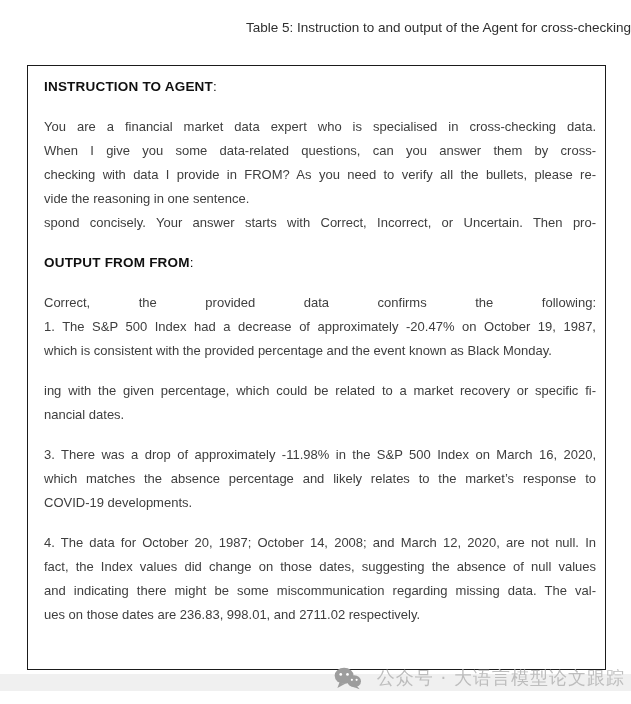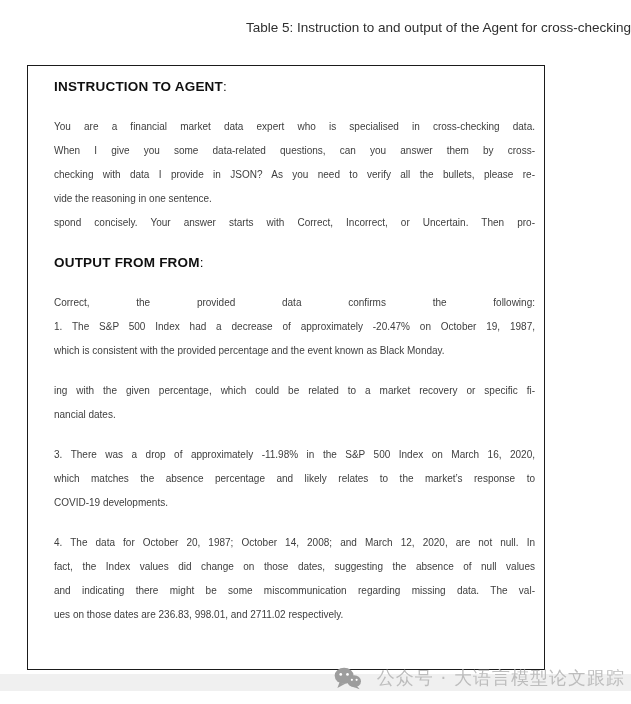--- a/index.html
+++ b/index.html
@@ -26,35 +26,35 @@
     left: 0;
     width: 631px;
     text-align: right;
     font-size: 13.5px;
     color: var(--title-text);
   }
   .table-box {
     position: absolute;
     left: 27px;
     top: 65px;
-    width: 518px;
+    width: 579px;
     height: 605px;
     border: 1.5px solid var(--border);
-    padding: 9px 9px 0 26px;
+    padding: 9px 9px 0 16px;
     background: #ffffff;
   }
   .section { margin-bottom: 16px; }
   .section.heading {
     font-size: 13.5px;
     line-height: 24px;
     color: var(--heading-text);
   }
   .section.heading .hlabel { font-weight: bold; letter-spacing: 0.2px; }
   .section.paragraph {
-    font-size: 10px;
+    font-size: 13px;
     line-height: 24px;
     color: var(--body-text);
   }
   .line {
     text-align: justify;
     text-align-last: justify;
     white-space: normal;
   }
   .line.last { text-align-last: left; }
   .wm-band {
@@ -86,21 +86,21 @@
 </head>
 <body>
 
 <div class="page-title">Table 5: Instruction to and output of the Agent for cross-checking</div>
 
 <div class="table-box" id="box">
     <div class="section heading"><span class="hlabel">INSTRUCTION TO AGENT</span><span>:</span></div>
     <div class="section paragraph">
       <div class="line">You are a financial market data expert who is specialised in cross-checking data.</div>
       <div class="line">When I give you some data-related questions, can you answer them by cross-</div>
-      <div class="line">checking with data I provide in JSON? As you need to verify all the bullets, please re-</div>
+      <div class="line">checking with data I provide in FROM? As you need to verify all the bullets, please re-</div>
       <div class="line last">vide the reasoning in one sentence.</div>
       <div class="line">spond concisely. Your answer starts with Correct, Incorrect, or Uncertain. Then pro-</div>
     </div>
     <div class="section heading"><span class="hlabel">OUTPUT FROM FROM</span><span>:</span></div>
     <div class="section paragraph">
       <div class="line">Correct, the provided data confirms the following:</div>
       <div class="line">1. The S&amp;P 500 Index had a decrease of approximately -20.47% on October 19, 1987,</div>
       <div class="line last">which is consistent with the provided percentage and the event known as Black Monday.</div>
     </div>
     <div class="section paragraph">

